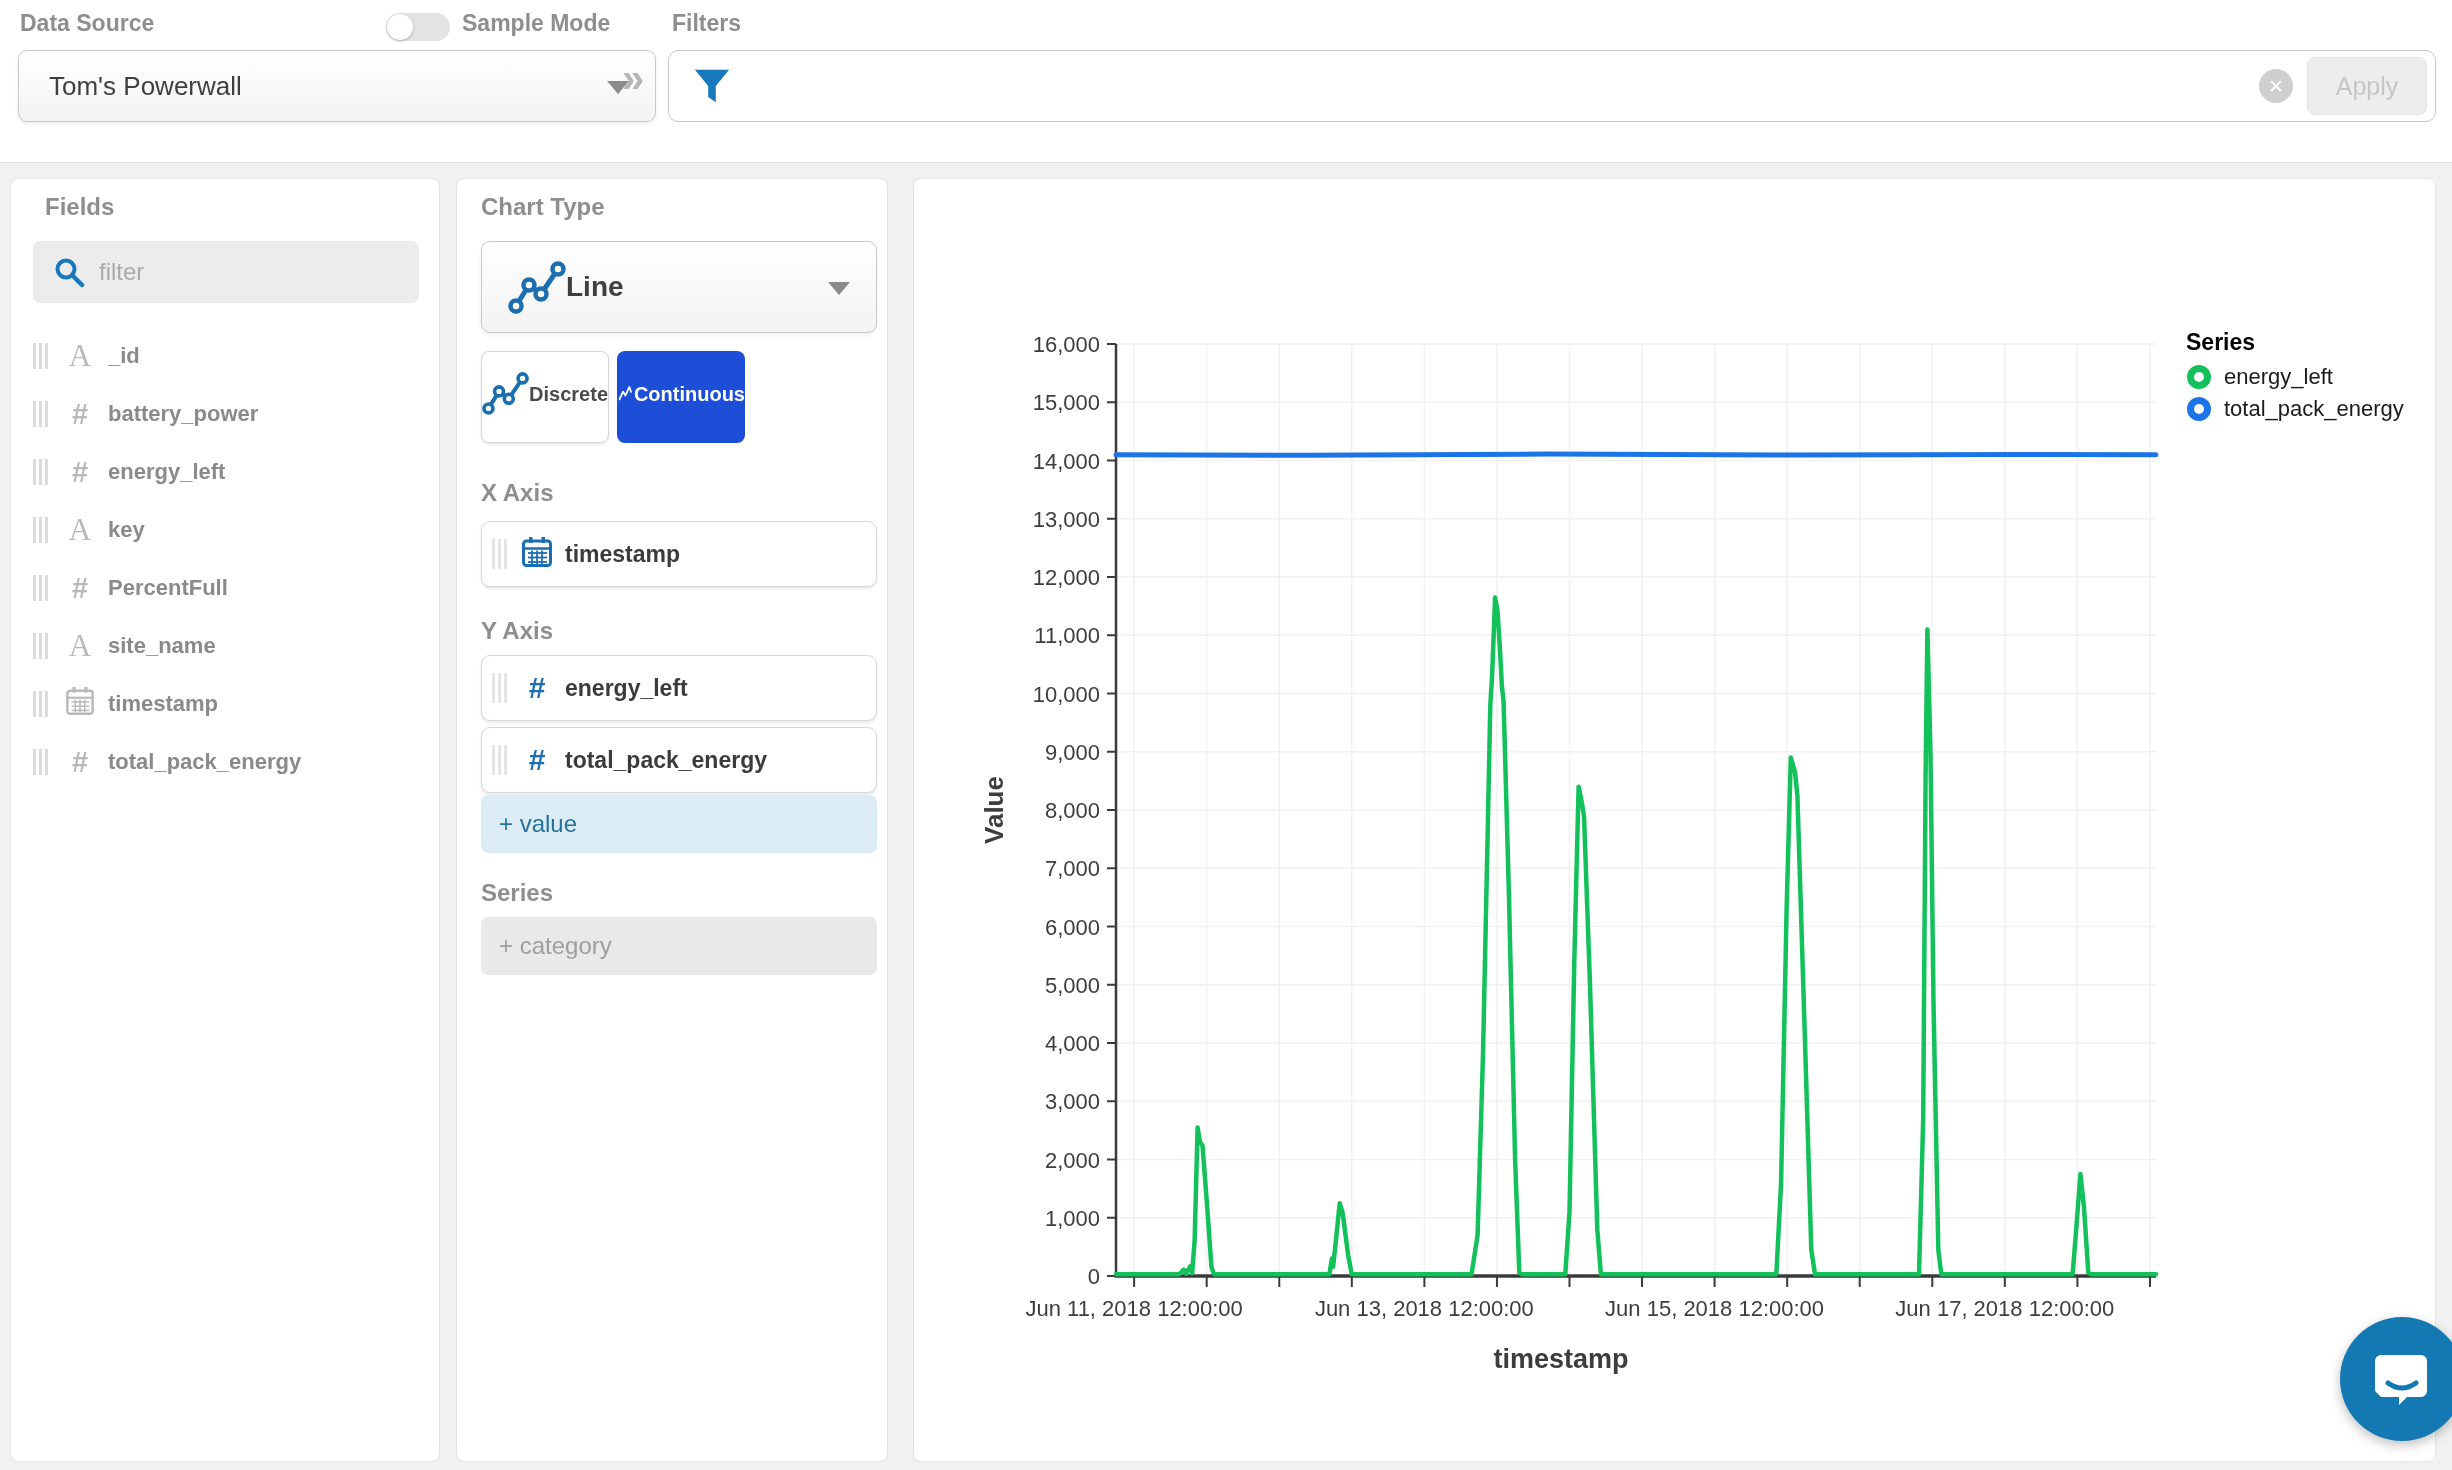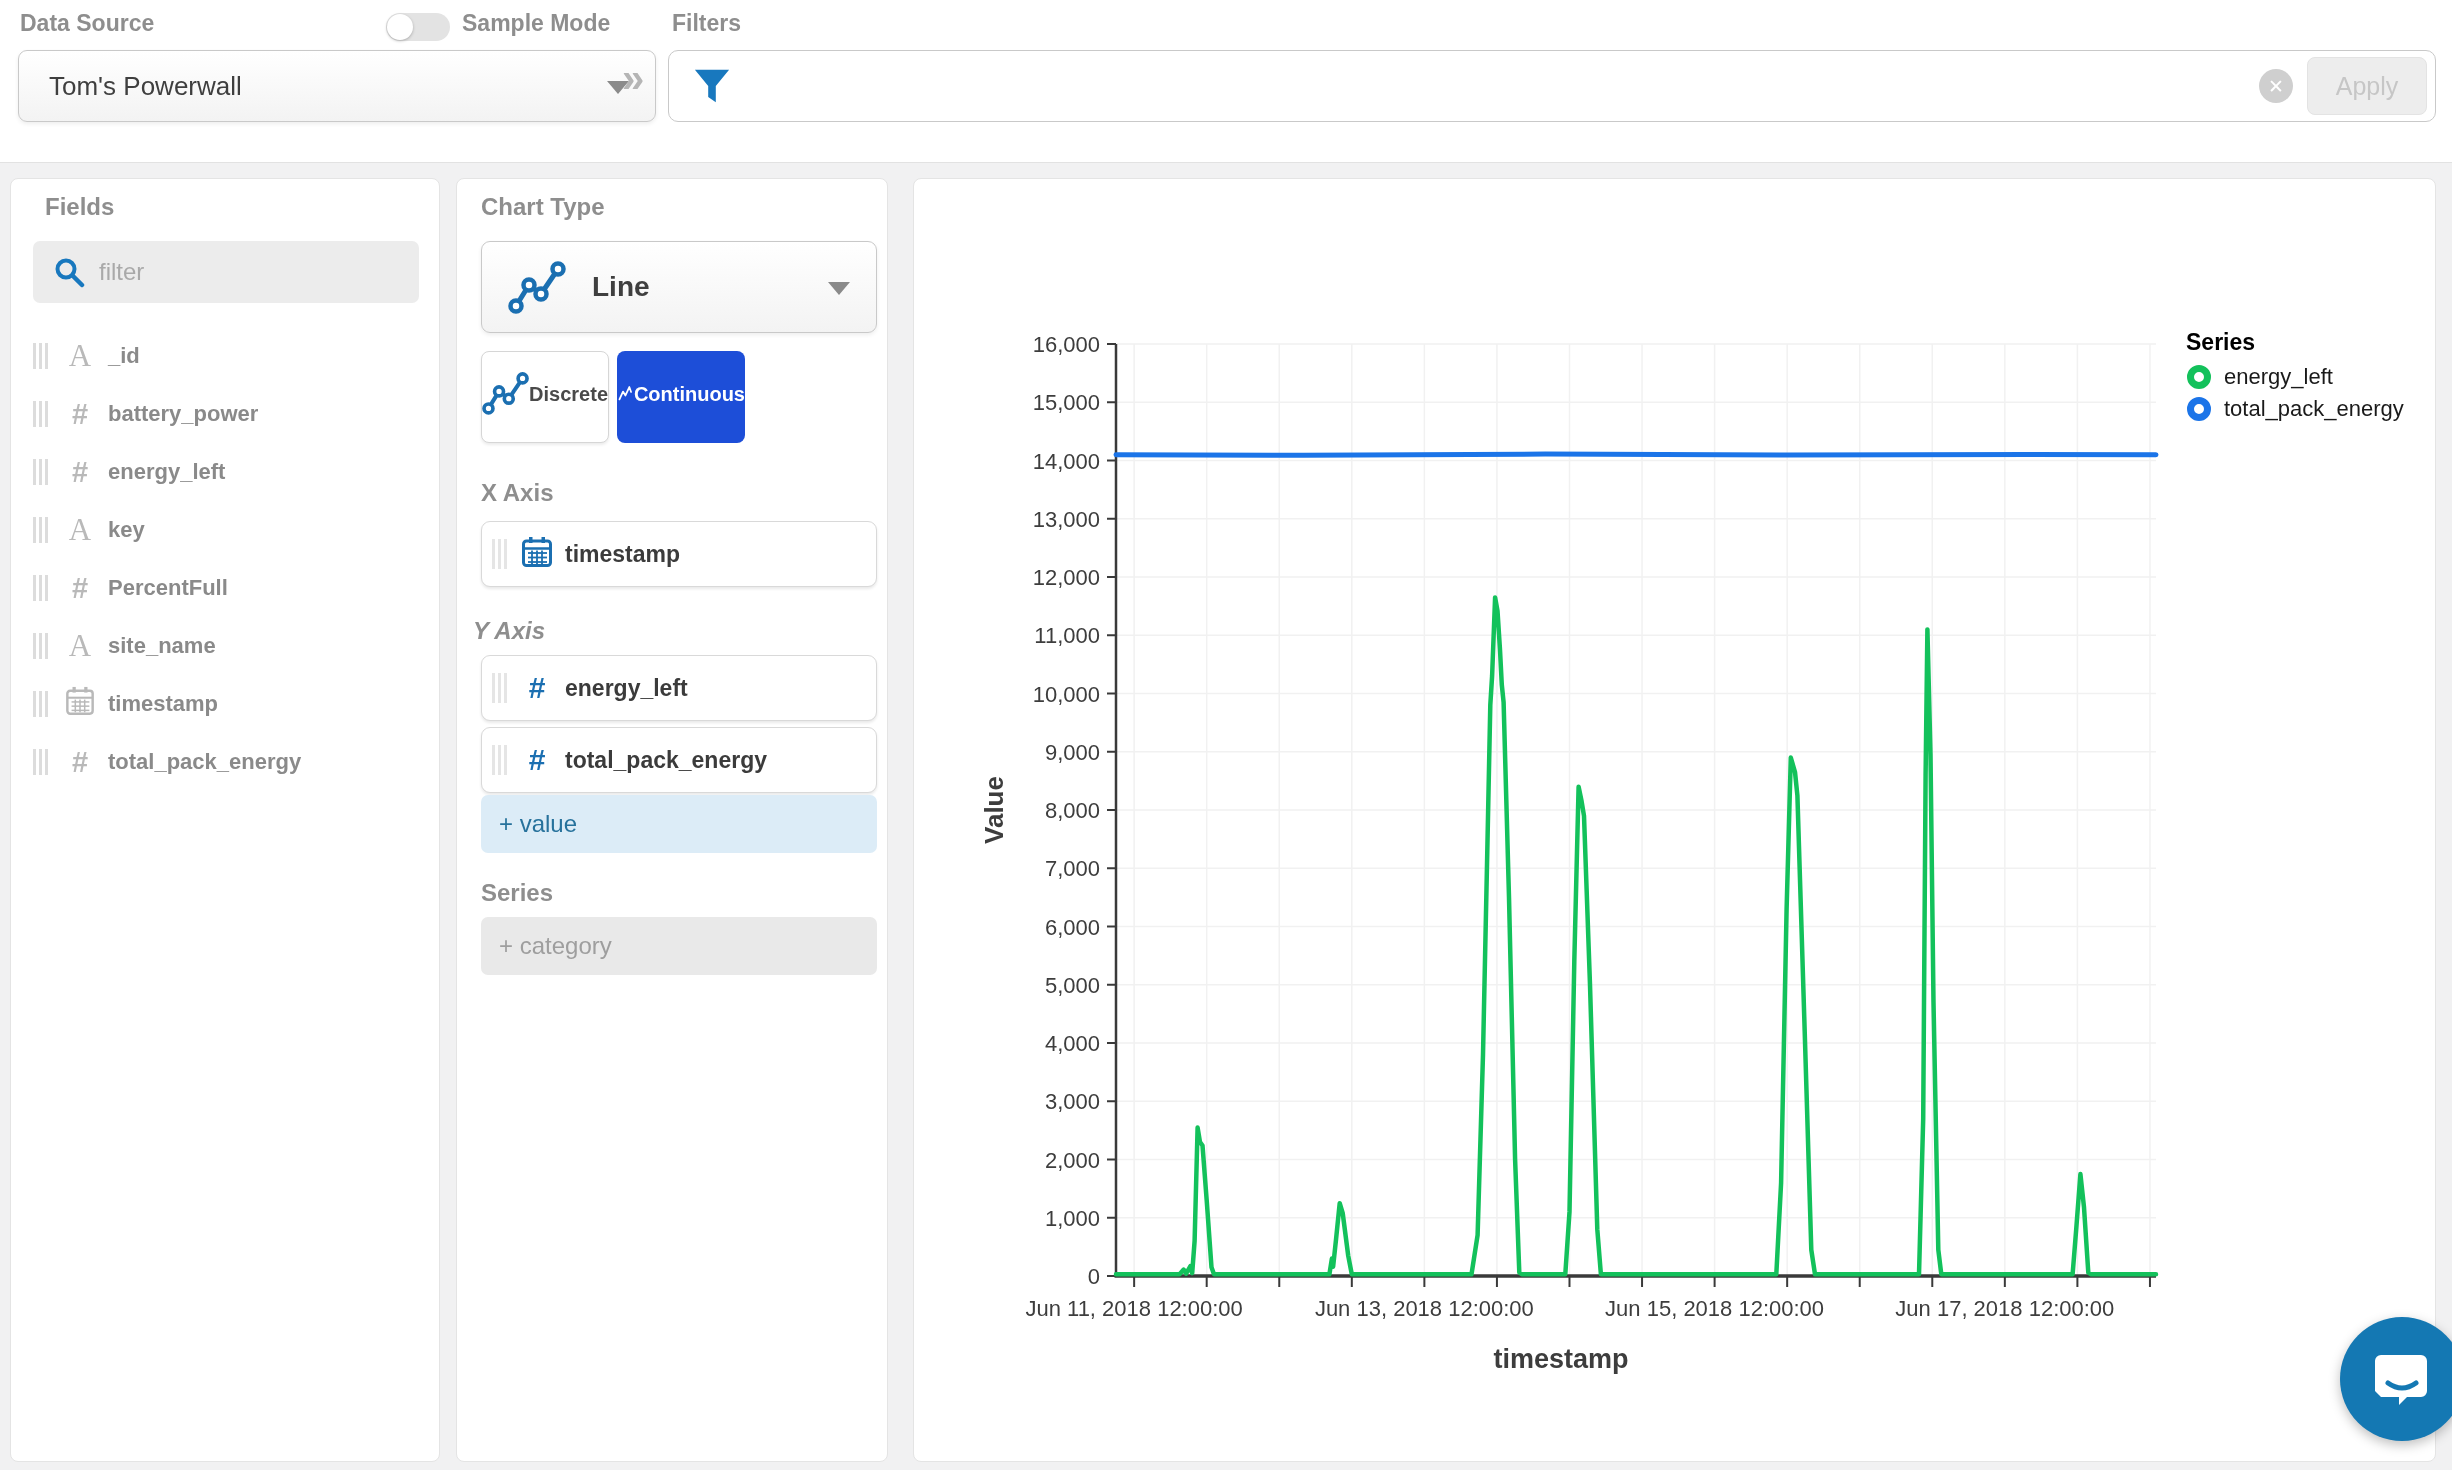--- a/index.html
+++ b/index.html
@@ -41,21 +41,21 @@
   .handle { display:flex; gap:3px; margin-right:12px; }
   .handle i { display:block; width:3px; height:26px; background:#dcdcdc; }
   .ficon { width:40px; text-align:center; color:#b9b9b9; flex:0 0 auto; }
   .ficon.str { font-family:"Liberation Serif","DejaVu Serif",serif; font-size:31px; }
   .ficon.num { font-size:29px; font-weight:bold; }
   .fname { font-size:22px; font-weight:bold; color:#8a8a8a; margin-left:8px; }
 
   
   .line-select { position:absolute; left:24px; top:62px; width:396px; height:92px; background:linear-gradient(#ffffff,#f3f3f3); border:1px solid #c9c9c9; border-radius:9px; box-shadow:0 2px 4px rgba(0,0,0,0.07); display:flex; align-items:center; cursor:pointer; }
   .line-select svg { margin-left:26px; }
-  .line-select .val { font-size:28px; font-weight:bold; color:#3f3f3f; margin-left:26px; }
+  .line-select .val { font-size:28px; font-weight:bold; color:#3f3f3f; }
   .mode-btn { position:absolute; top:172px; width:128px; height:92px; border-radius:8px; display:flex; flex-direction:row; align-items:center; justify-content:flex-end; padding-bottom:6px; cursor:pointer; }
   .mode-btn svg { margin-bottom:2px; }
   .mode-discrete { left:24px; background:#fff; border:1px solid #d6d6d6; box-shadow:0 2px 3px rgba(0,0,0,0.08); }
   .mode-discrete .mlabel { font-size:20px; font-weight:bold; color:#4a4a4a; }
   .mode-continuous { left:160px; }
   .mode-continuous .mlabel { font-size:20px; font-weight:bold; color:#fff; }
   .pill { position:absolute; left:24px; width:396px; height:66px; background:#fff; border:1px solid #d9d9d9; border-radius:9px; box-shadow:0 2px 3px rgba(0,0,0,0.09); display:flex; align-items:center; cursor:grab; }
   .pill .handle { margin-left:10px; margin-right:10px; }
   .pill .handle i { background:#e5e5e5; height:30px; }
   .pill .picon { width:40px; text-align:center; color:#1b6fb1; }
@@ -256,21 +256,21 @@
               <line x1="7" y1="26" x2="26" y2="26"></line>
               <line x1="11" y1="14.5" x2="11" y2="28"></line>
               <line x1="16" y1="14.5" x2="16" y2="28"></line>
               <line x1="21" y1="14.5" x2="21" y2="28"></line>
             </g>
           </svg>
       </span>
       <span class="plabel">timestamp</span>
     </div>
 
-    <div class="panel-h" style="left:16px; top:438px;font-style:italic;">Y Axis</div>
+    <div class="panel-h" style="left:24px; top:438px;">Y Axis</div>
     <div class="pill" style="top:476px;">
       <span class="handle">
           <i></i>
           <i></i>
           <i></i>
         </span>
       <span class="picon num">#</span>
       <span class="plabel">energy_left</span>
     </div>
     <div class="pill" style="top:548px;">

